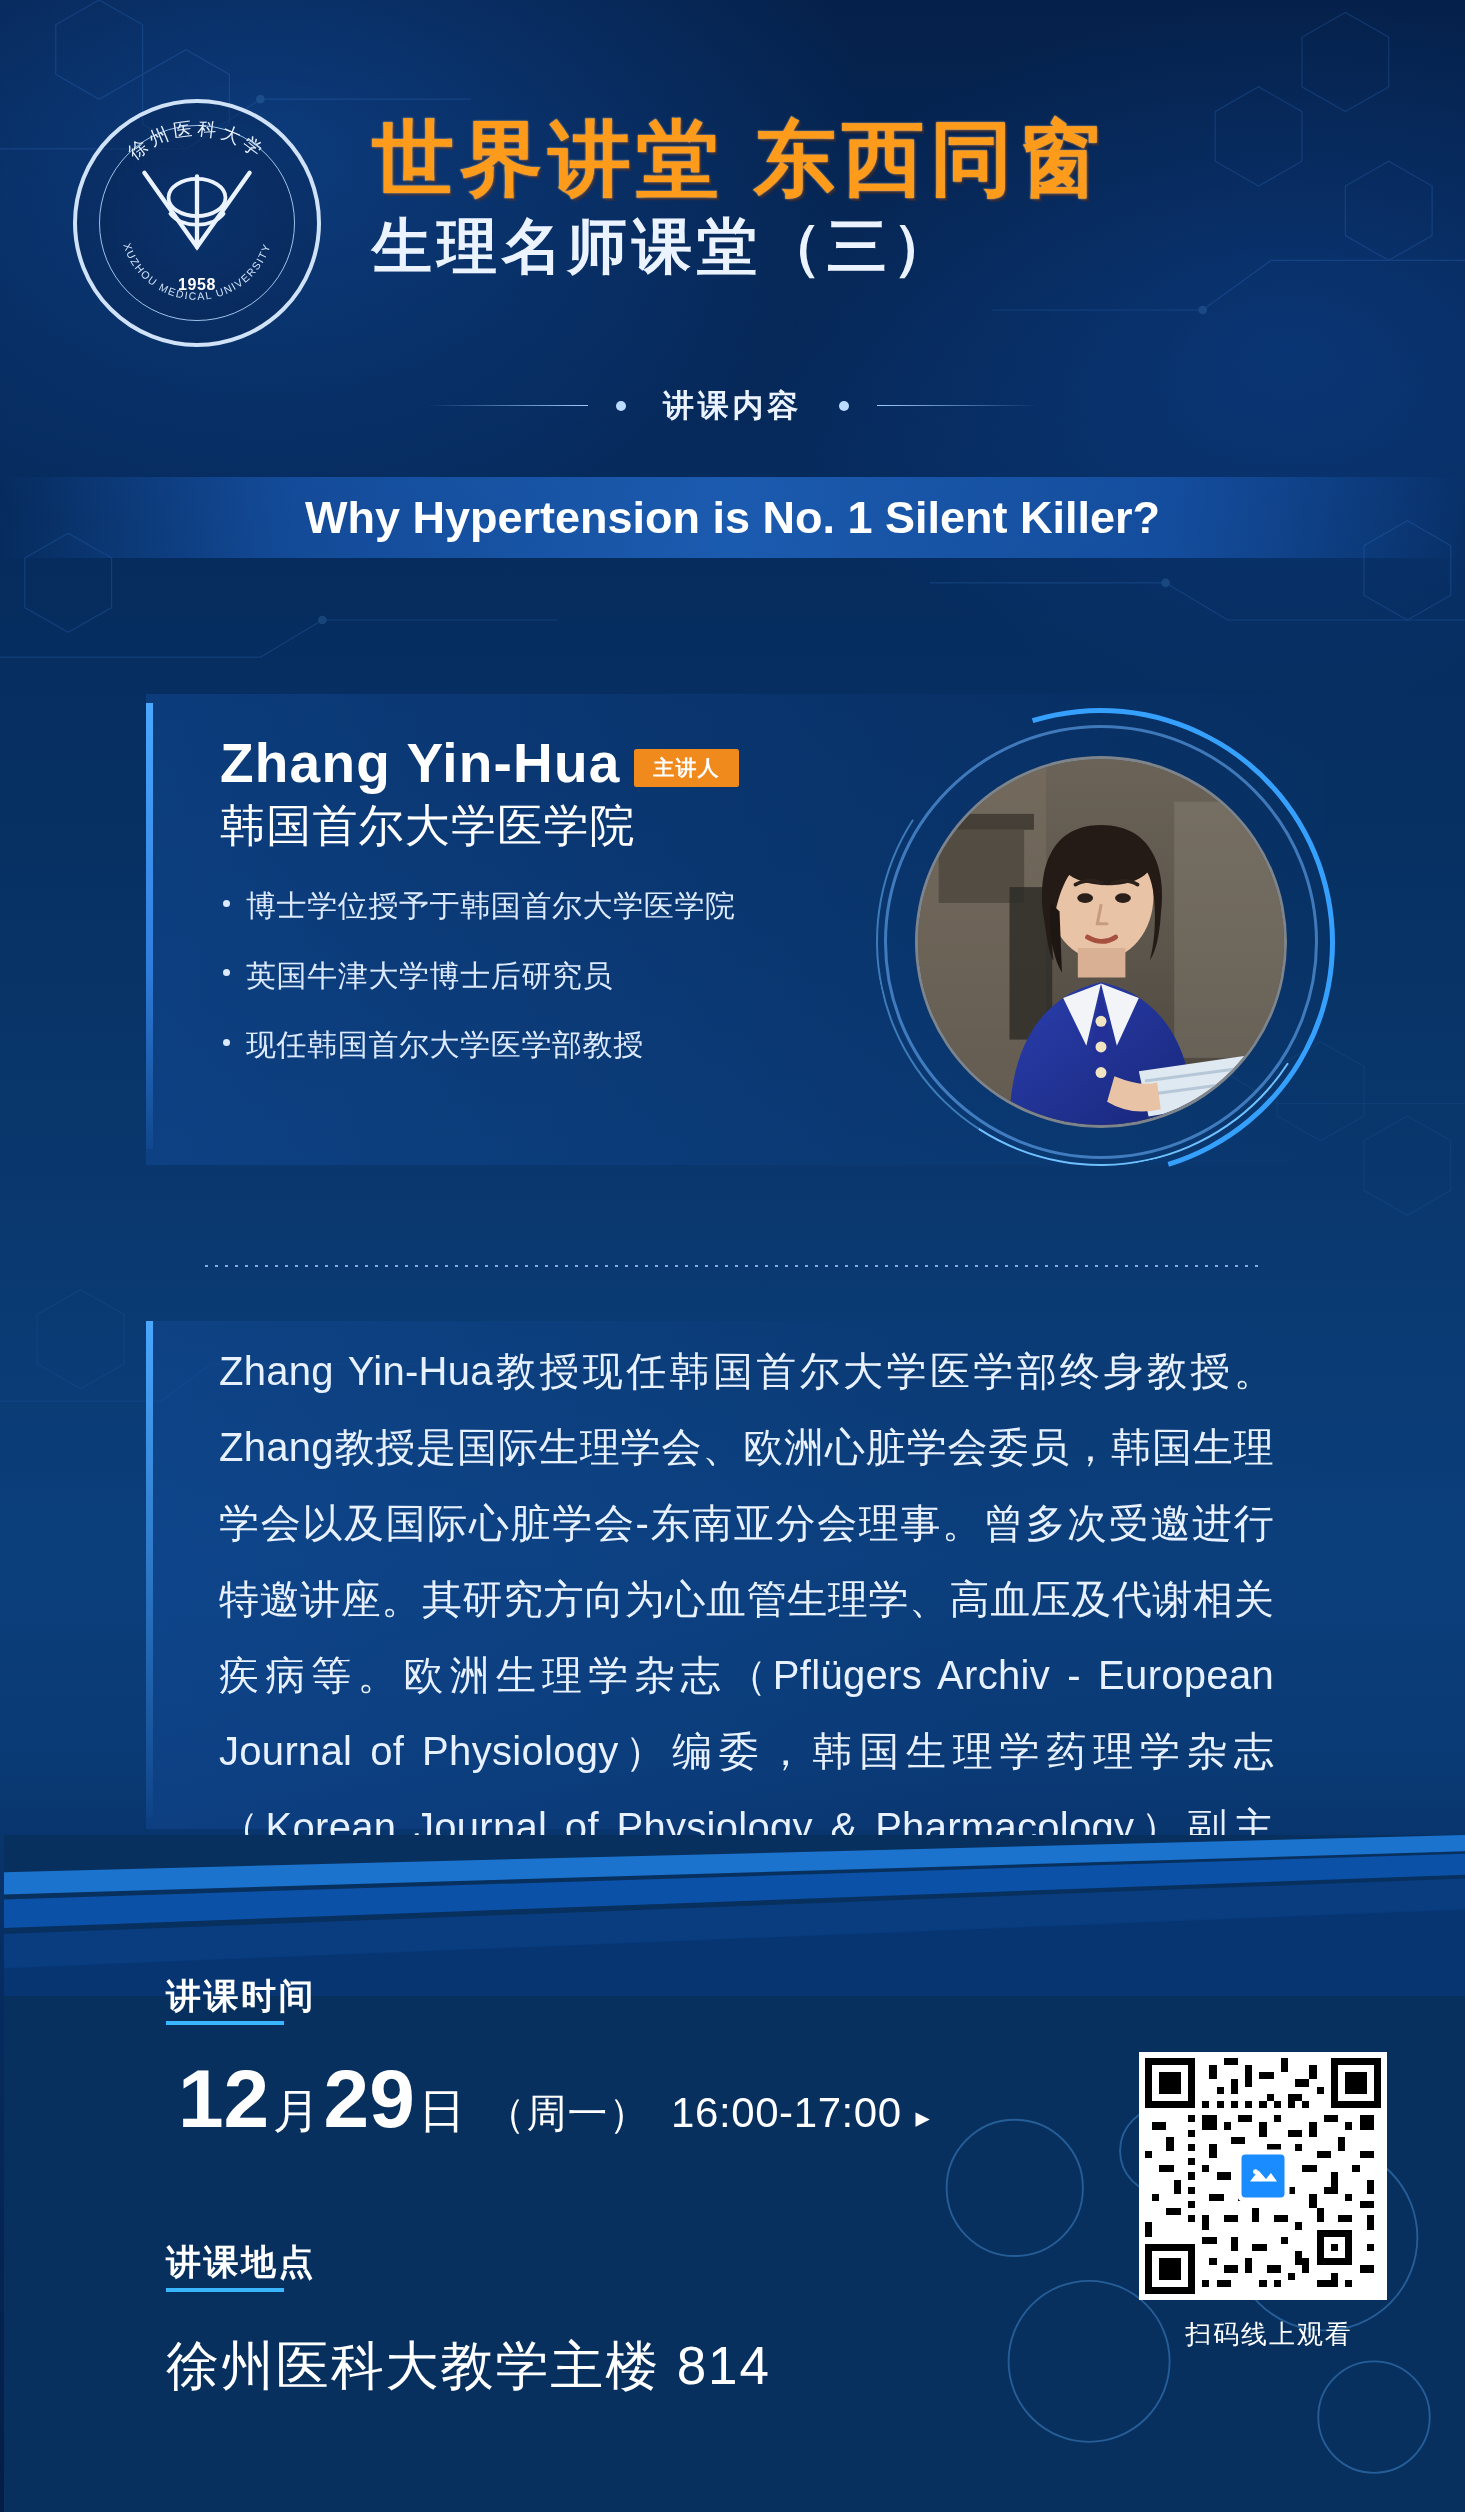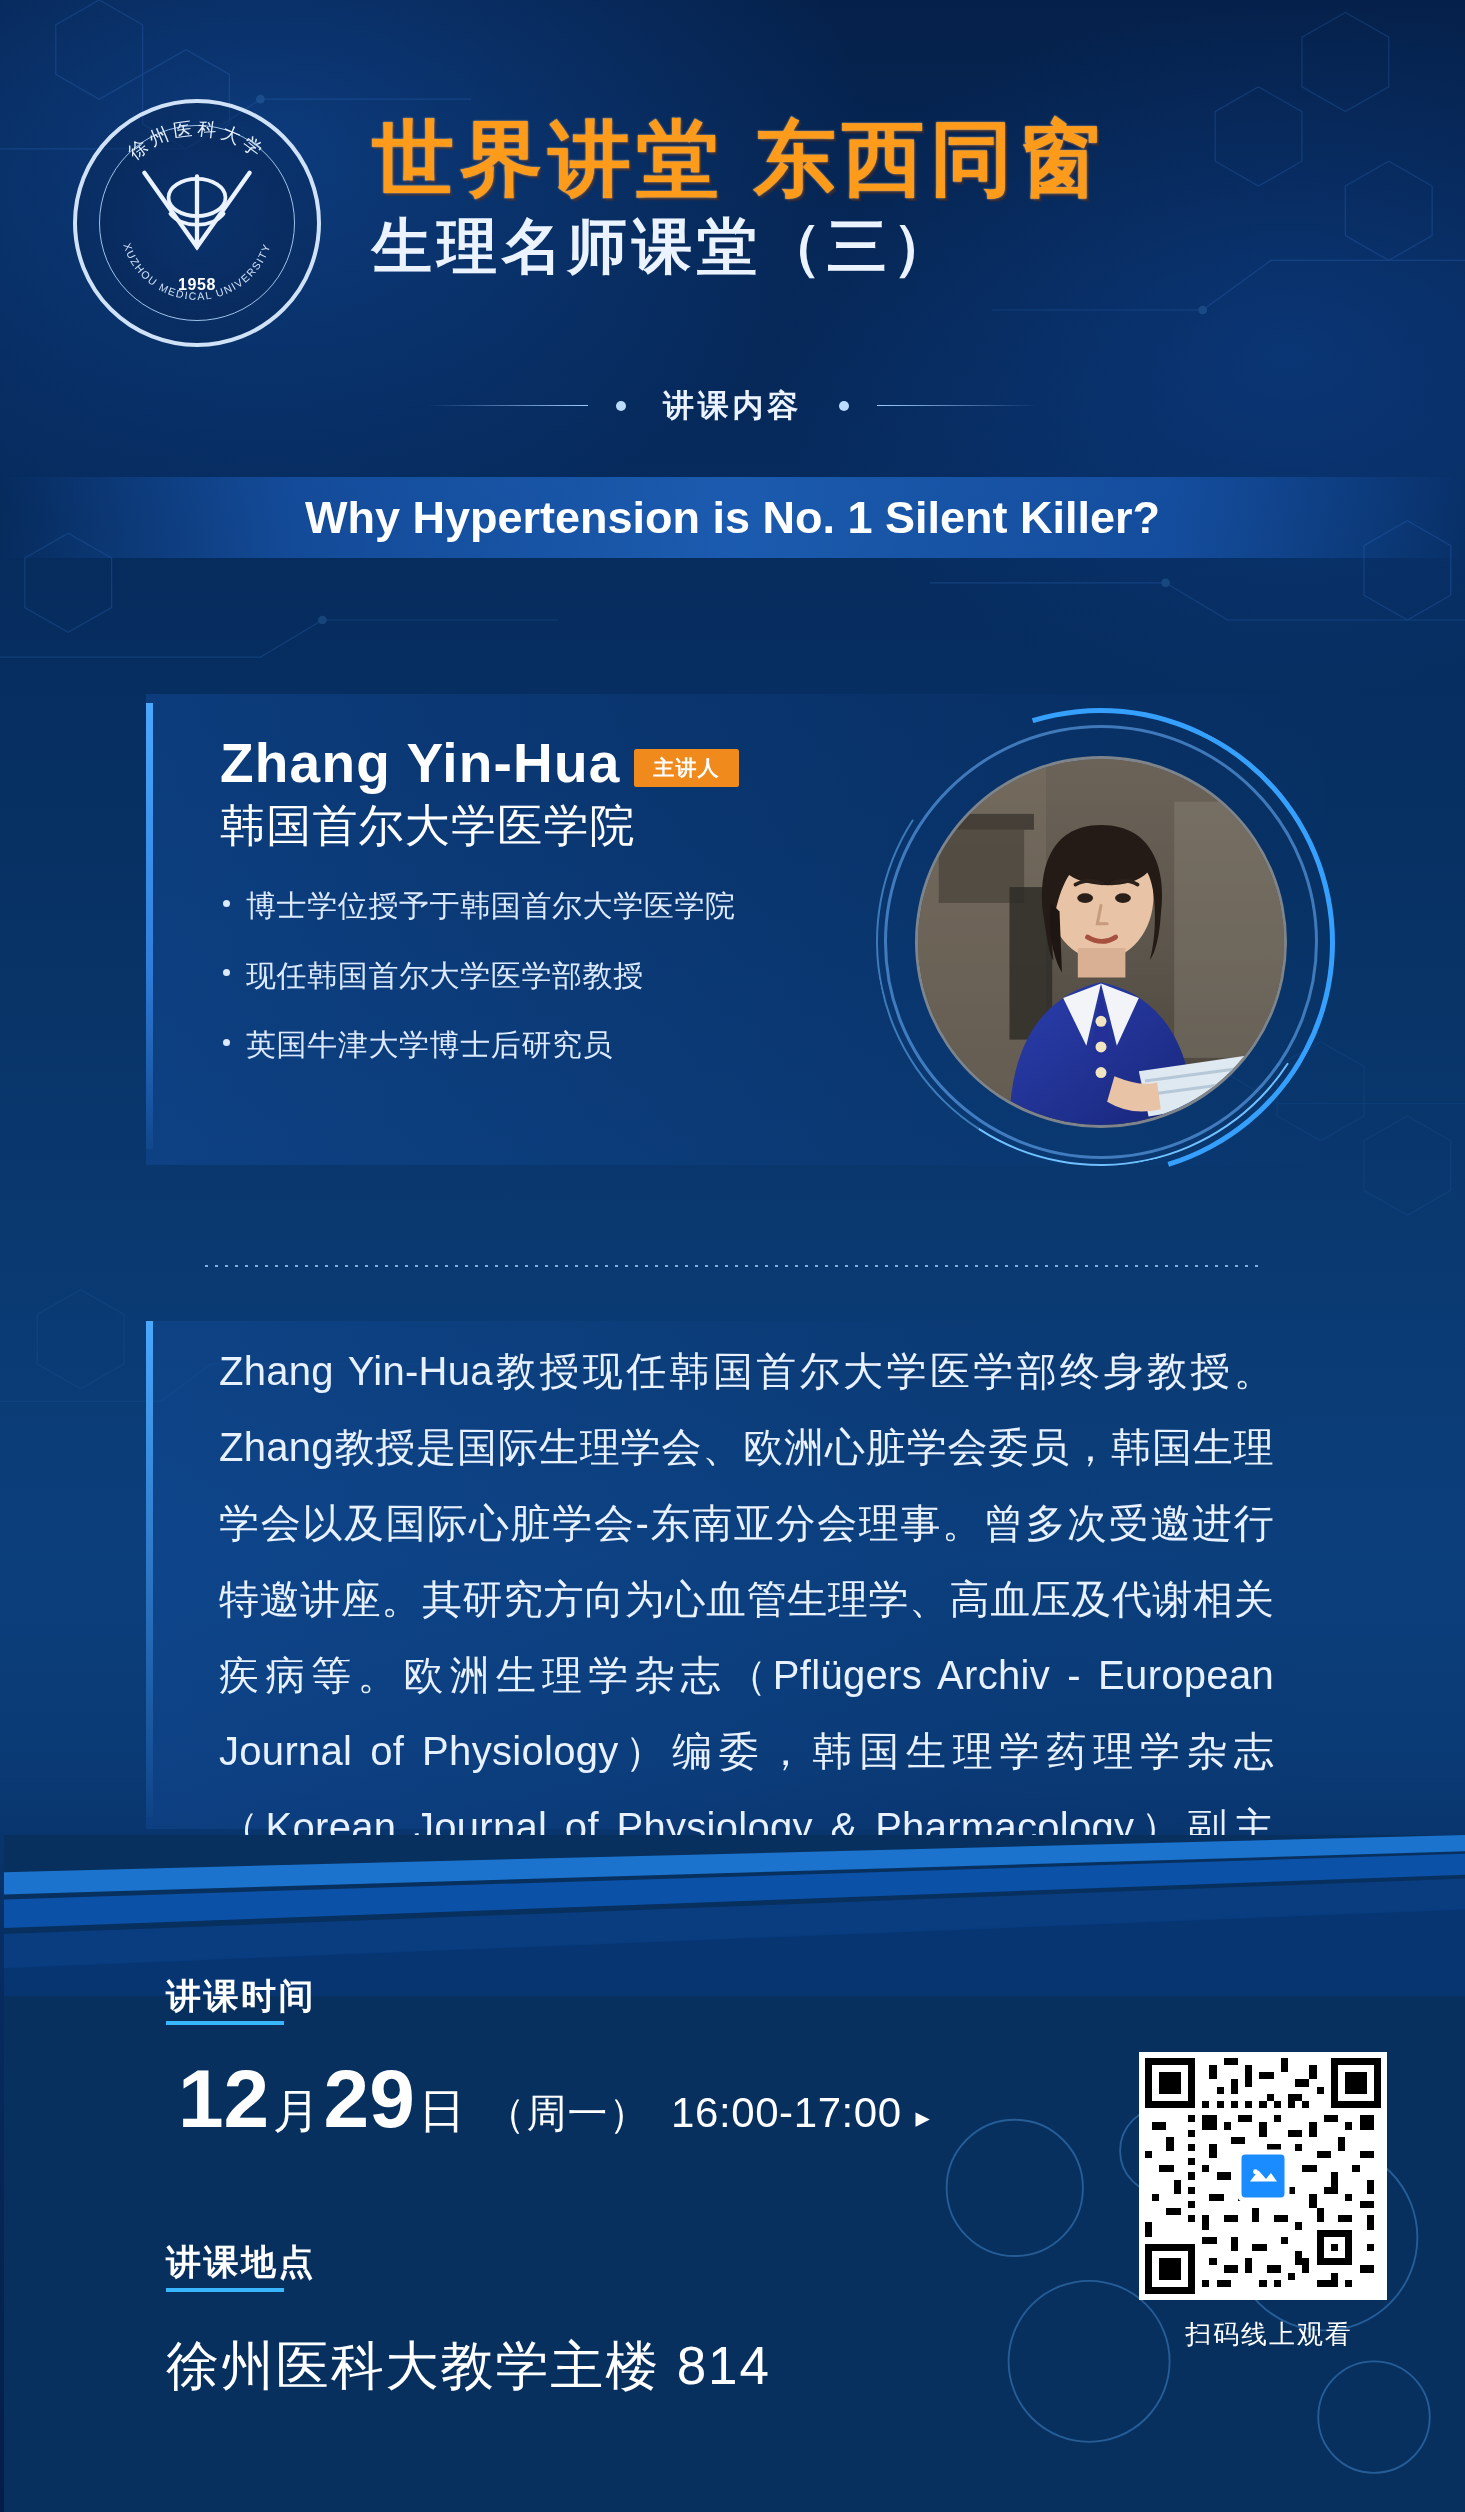--- a/index.html
+++ b/index.html
@@ -466,22 +466,22 @@
 
     <div class="sp-name-row">
       <div class="sp-name">Zhang Yin-Hua</div>
       <div class="sp-badge">主讲人</div>
     </div>
 
     <div class="sp-org">韩国首尔大学医学院</div>
 
     <ul class="sp-list">
       <li>博士学位授予于韩国首尔大学医学院</li>
+      <li>英国牛津大学博士后研究员</li>
       <li>现任韩国首尔大学医学部教授</li>
-      <li>英国牛津大学博士后研究员</li>
     </ul>
 
     <div class="portrait-wrap">
       <div class="ring-seg"></div>
       <div class="ring-seg2"></div>
       <div class="ring-outer"></div>
       <div class="photo">
         <svg class="photo-inner" viewBox="0 0 600 600" preserveAspectRatio="xMidYMid slice">
           <defs>
             <linearGradient id="roomBg" x1="0" y1="0" x2="0" y2="1">

